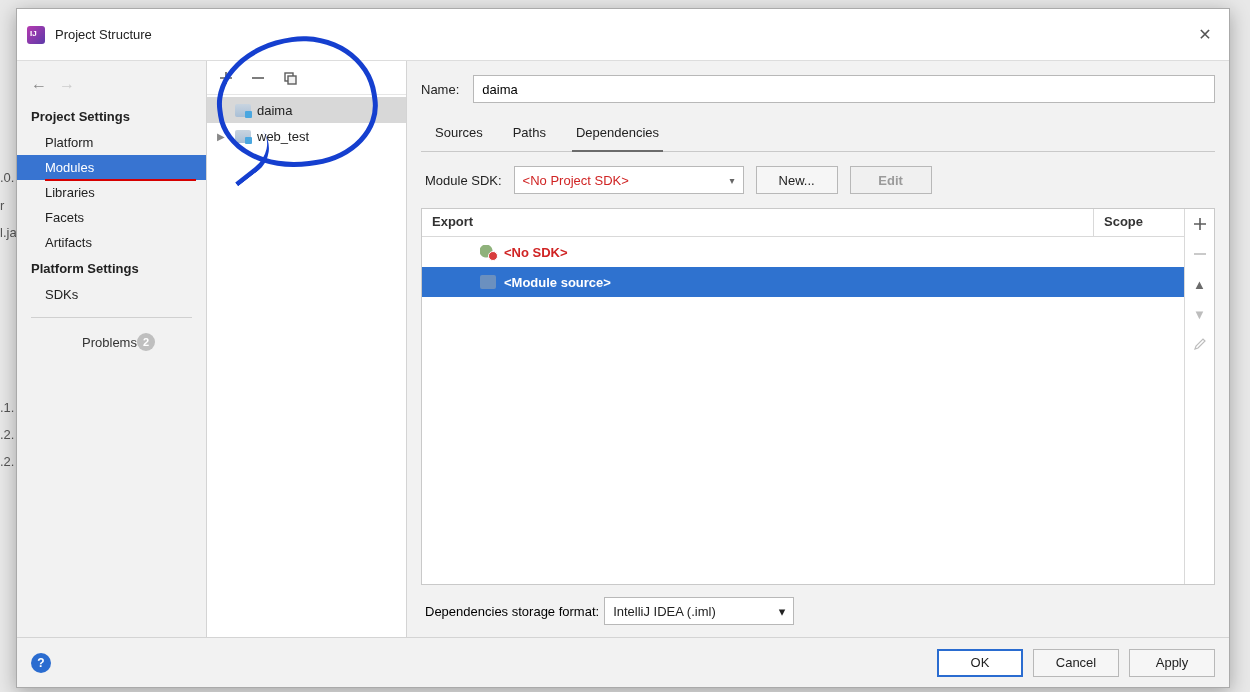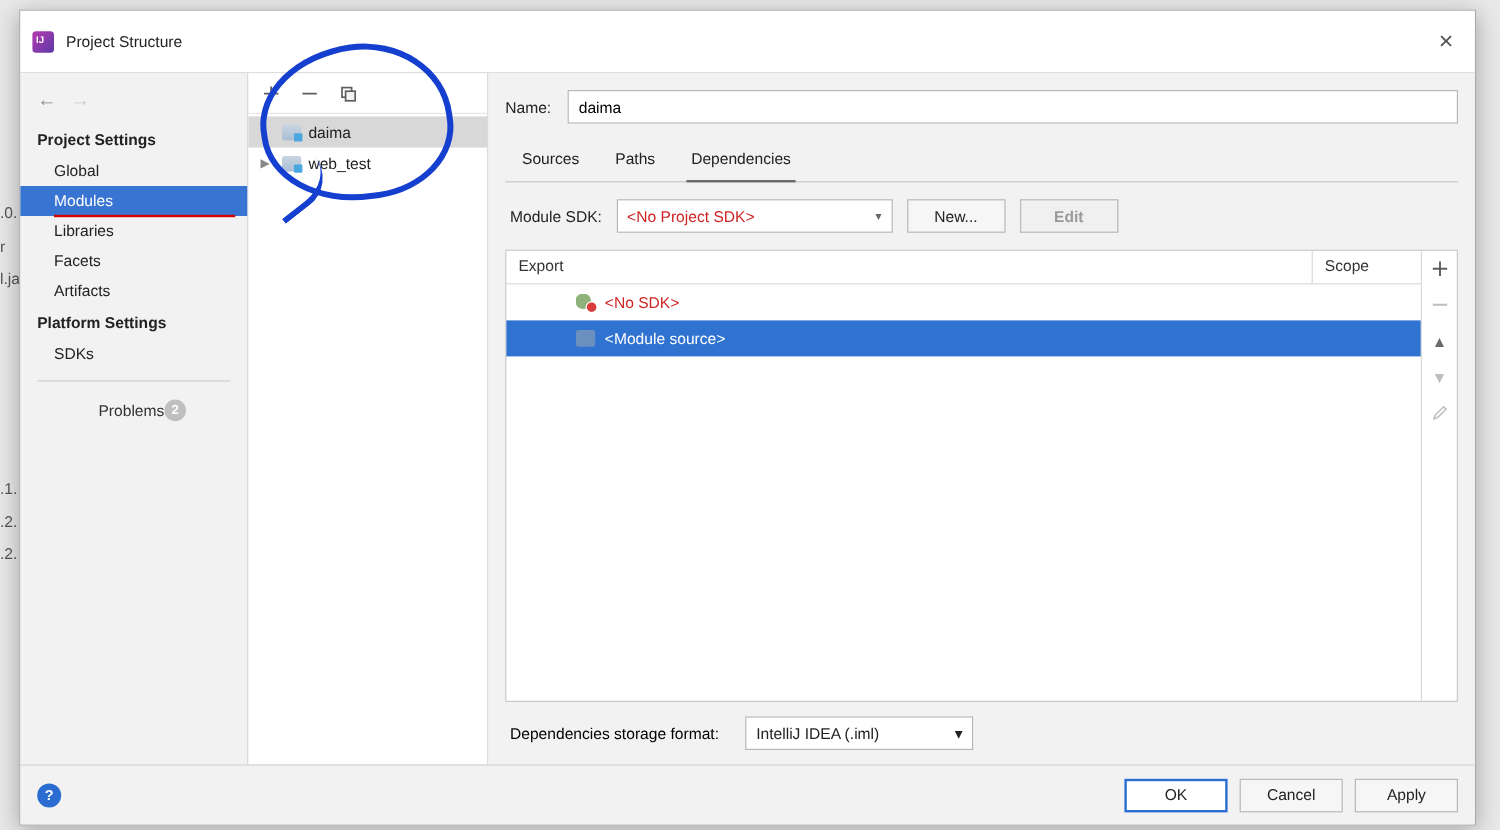--- a/index.html
+++ b/index.html
@@ -47,39 +47,39 @@
 .tabs .tab.active { border-bottom: 2px solid #6b6b6b; margin-bottom:-1px; font-weight:500; }
 
 .sdk-row { display:flex; align-items:center; gap: 12px; padding: 14px 4px; }
 .sdk-row label { color:#222; }
 .sdk-select { width:230px; height:28px; border:1px solid #b8b8b8; background:#fff; display:flex; align-items:center; justify-content:space-between; padding:0 8px; color:#d02424; cursor:pointer; }
 .sdk-select .chev { color:#666; font-size:10px; }
 .ij-btn { height:28px; min-width:82px; border:1px solid #b8b8b8; background:#f6f6f6; padding:0 14px; cursor:pointer; color:#222; }
 .ij-btn.disabled { color:#9a9a9a; background:#f0f0f0; cursor:default;font-weight:bold; }
 
 .dep-area { flex:1; display:flex; border:1px solid #c9c9c9; background:#fff; min-height:0; }
-.dep-table { flex:1; display:flex; flex-direction:column; }
+.dep-table { flex:1; display:flex; flex-direction:column;font-weight:bold; }
 .dep-header { display:flex; height:28px; border-bottom:1px solid #d9d9d9; }
 .dep-header .col { padding:5px 10px; color:#333; }
 .dep-header .col.export { flex:1; border-right:1px solid #d9d9d9; }
 .dep-header .col.scope { width:90px; }
 .dep-body { flex:1; }
 .dep-row { display:flex; align-items:center; height:30px; padding-left: 58px; gap:8px; }
 .dep-row.selected { background:#2f72cf; color:#fff; }
 .dep-row .dep-icon { width:16px; height:14px; display:inline-block; }
 .dep-row.nosdk .dep-icon { background: radial-gradient(circle at 6px 6px, #8fb27b 0 6px, transparent 7px); position:relative; }
 .dep-row.nosdk .dep-icon::after { content:""; position:absolute; right:-2px; bottom:-2px; width:8px; height:8px; background:#d83c3c; border-radius:50%; border:1px solid #fff; }
 .dep-row.nosdk .dep-label { color:#d02424; }
 .dep-row.selected .dep-icon { background:#6b90bf; border-radius:2px; }
 .dep-row.selected .dep-label { color:#fff; }
 
 .dep-side { width:30px; border-left:1px solid #d9d9d9; display:flex; flex-direction:column; align-items:center; padding-top:4px; gap:8px; color:#6b6b6b; }
 .dep-side .side-btn { width:22px; height:22px; display:flex; align-items:center; justify-content:center; cursor:pointer; }
 
-.storage-row { display:flex; align-items:center; gap:22px; padding: 12px 4px; }
+.storage-row { display:flex; align-items:center; gap:5px; padding: 12px 4px; }
 .storage-select { width:190px; height:28px; border:1px solid #b8b8b8; background:#fff; display:flex; align-items:center; justify-content:space-between; padding:0 8px; cursor:pointer; color:#222; }
 
 .footer { height:50px; border-top:1px solid #d4d4d4; display:flex; align-items:center; padding: 0 14px; gap:10px; background:#f2f2f2; }
 .footer .help { width:20px; height:20px; border-radius:50%; background:#2a6cd0; color:#fff; display:flex; align-items:center; justify-content:center; font-size:12px; font-weight:bold; cursor:pointer; }
 .footer .spacer { flex:1; }
 .footer .ij-btn { min-width:86px; }
 .footer .ij-btn.primary { border:2px solid #2a6cd0; background:#fff; }
 
 .annot-circle { position:absolute; left:200px; top:28px; width:160px; height:130px; border:5px solid #153fcf; border-radius:60% 55% 50% 60% / 55% 60% 50% 55%; pointer-events:none; transform:rotate(-8deg); }
 .annot-circle::after { content:""; position:absolute; left:-6px; bottom:-4px; width:54px; height:24px; border-bottom:5px solid #153fcf; border-radius:0 0 40px 0; transform:rotate(-30deg); }
@@ -111,21 +111,21 @@
   </div>
 
   <div class="body">
 
     <div class="sidebar">
       <div class="nav-arrows">
         <span>←</span>
         <span style="color:#ccc;">→</span>
       </div>
       <div class="section-title">Project Settings</div>
-      <div class="item">Global</div>
+      <div class="item">Platform</div>
       <div class="item selected">Modules</div>
       <div class="item">Libraries</div>
       <div class="item">Facets</div>
       <div class="item">Artifacts</div>
       <div class="section-title">Platform Settings</div>
       <div class="item">SDKs</div>
       <hr class="divider">
       <div class="problems-row">
         <span>Problems</span>
         <span class="badge">2</span>

